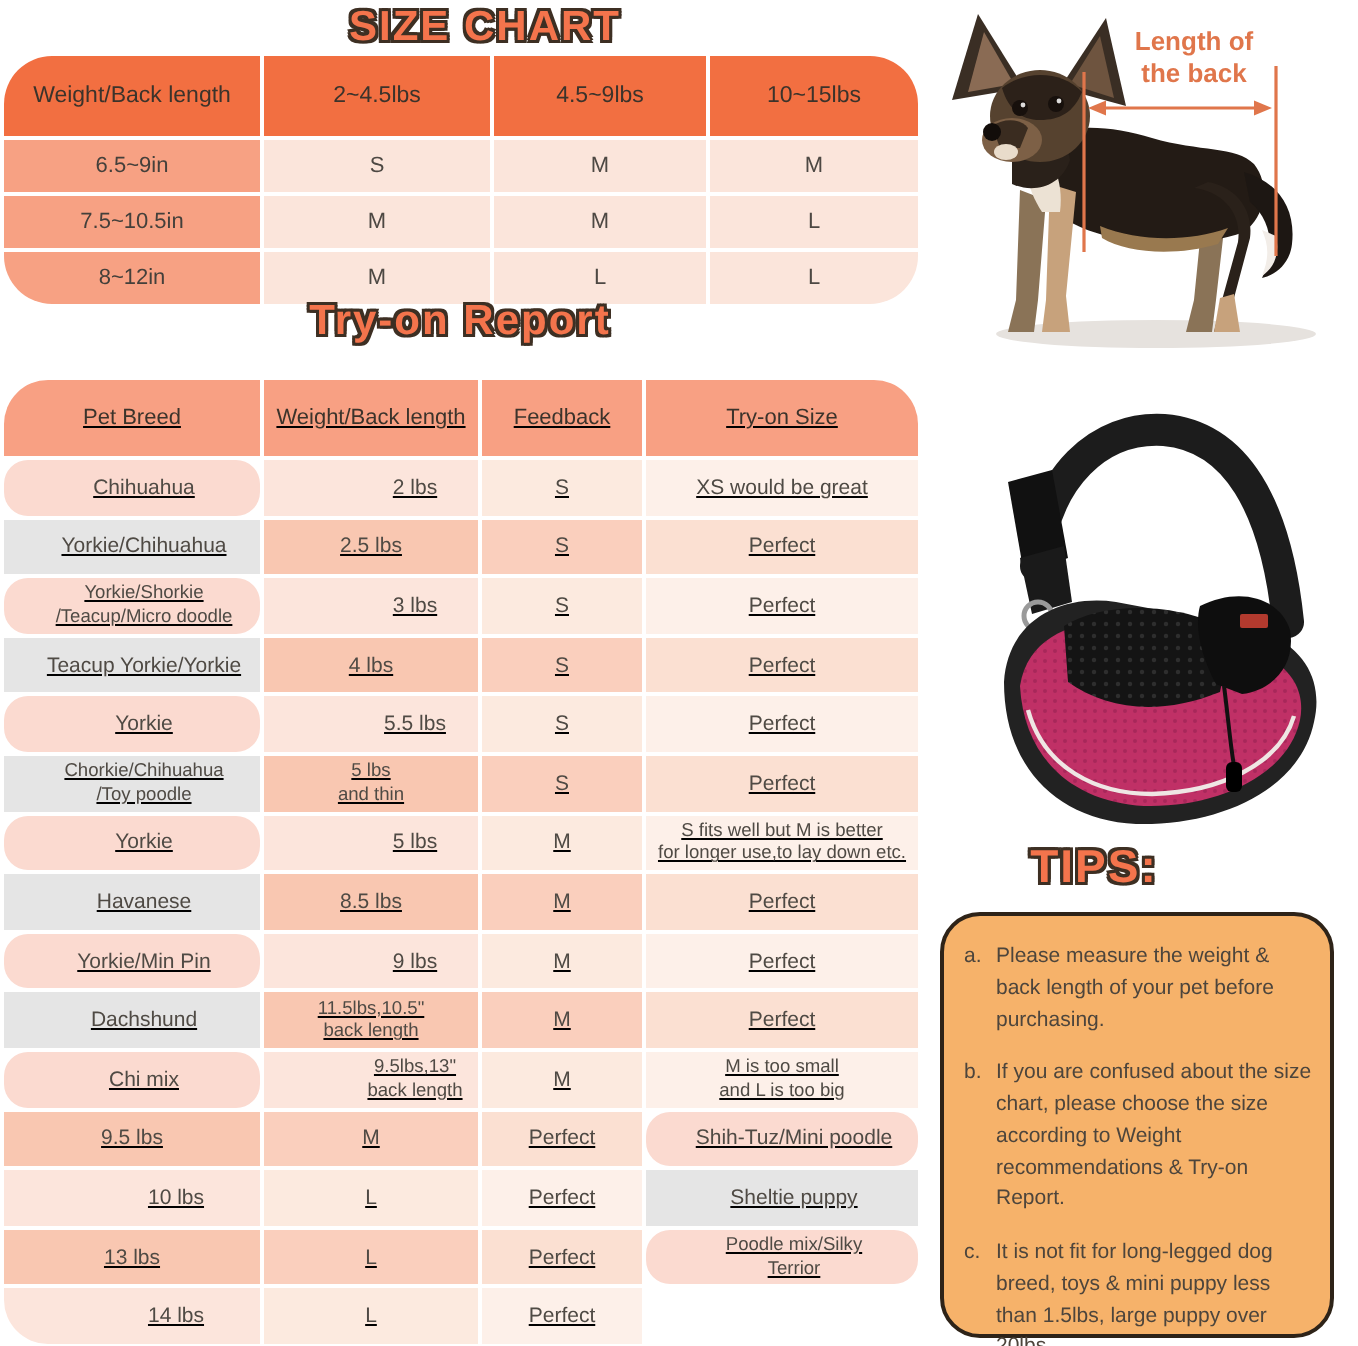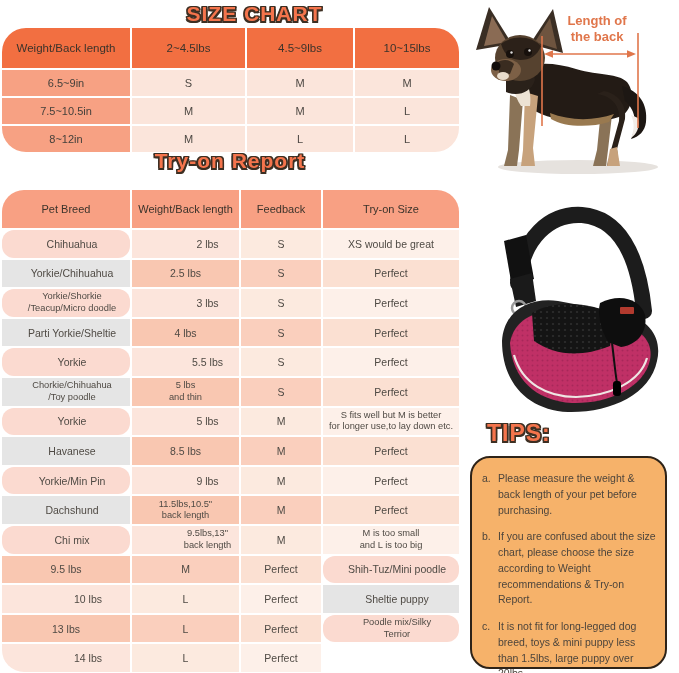--- a/index.html
+++ b/index.html
@@ -13,23 +13,23 @@
   .bubble-title {
     position:absolute; text-align:center;
     font-weight:800; font-size:21px; letter-spacing:1px;
     color:#F4744C;
     text-shadow:
       -1.5px -1.5px 0 #3D2F23, 1.5px -1.5px 0 #3D2F23,
       -1.5px  1.5px 0 #3D2F23, 1.5px  1.5px 0 #3D2F23,
        0 -1.5px 0 #3D2F23, 0 1.5px 0 #3D2F23,
       -1.5px 0 0 #3D2F23, 1.5px 0 0 #3D2F23;
   }
-  #size-title  { top:2px;  left:12px; width:460px;padding-left:25px; }
+  #size-title  { top:2px;  left:0; width:460px;padding-left:25px; }
   #tryon-title { top:149px; left:0; width:460px; }
-  #tips-title  { top:420px; left:487px; width:120px; text-align:left; font-size:23px; }
+  #tips-title  { top:420px; left:487px; width:120px; text-align:center; font-size:23px; }
 
   
   #size-table {
     position:absolute; left:2px; top:28px; width:457px; height:124px;
     display:grid;
     grid-template-columns:128px 113px 106px 1fr;
     grid-template-rows:40px 1fr 1fr 1fr;
     gap:2px; background:#ffffff;
     border-radius:24px; overflow:hidden;
   }
@@ -38,21 +38,21 @@
   .sc-l { background:#F7A183; font-size:11px;  color:#44403B; }
   .sc-c { background:#FBE5DB; font-size:11px;  color:#4D4843; }
 
   
   #tryon-table {
     position:absolute; left:2px; top:190px; width:457px; height:482px;
     display:grid;
     grid-template-columns:128px 107px 80px 1fr;
     grid-template-rows:38px repeat(15, 1fr);
     gap:2px; background:#ffffff;
-    border-radius:22px; overflow:hidden;
+    border-radius:22px; overflow:hidden;text-decoration:underline;
   }
   #tryon-table > div { display:flex; align-items:center; justify-content:center; text-align:center; }
   .tr-h { background:#F8A083; font-size:11px; color:#3B332B; }
   .tb   { font-size:10.5px; color:#4F4A44; }
   .tb.c0 { justify-content:flex-start; text-align:left; padding-left:12px; }
   .multiline { font-size:9.3px; line-height:1.25; white-space:pre-line; }
   .row-odd.c0  { background:#FBDAD0;border-radius:12px; }
   .row-odd.c1  { background:#FCE5DC;padding-left:44px; }
   .row-odd.c2  { background:#FCEADF; }
   .row-odd.c3  { background:#FDF0E9; }
@@ -165,21 +165,21 @@
       <div class="tb c3 row-odd">XS would be great</div>
       <div class="tb c0 row-even">Yorkie/Chihuahua</div>
       <div class="tb c1 row-even">2.5 lbs</div>
       <div class="tb c2 row-even">S</div>
       <div class="tb c3 row-even">Perfect</div>
       <div class="tb c0 row-odd multiline">Yorkie/Shorkie
 /Teacup/Micro doodle</div>
       <div class="tb c1 row-odd">3 lbs</div>
       <div class="tb c2 row-odd">S</div>
       <div class="tb c3 row-odd">Perfect</div>
-      <div class="tb c0 row-even">Parti Yorkie/Sheltie</div>
+      <div class="tb c0 row-even">Teacup Yorkie/Yorkie</div>
       <div class="tb c1 row-even">4 lbs</div>
       <div class="tb c2 row-even">S</div>
       <div class="tb c3 row-even">Perfect</div>
       <div class="tb c0 row-odd">Yorkie</div>
       <div class="tb c1 row-odd">5.5 lbs</div>
       <div class="tb c2 row-odd">S</div>
       <div class="tb c3 row-odd">Perfect</div>
       <div class="tb c0 row-even multiline">Chorkie/Chihuahua
 /Toy poodle</div>
       <div class="tb c1 row-even multiline">5 lbs

